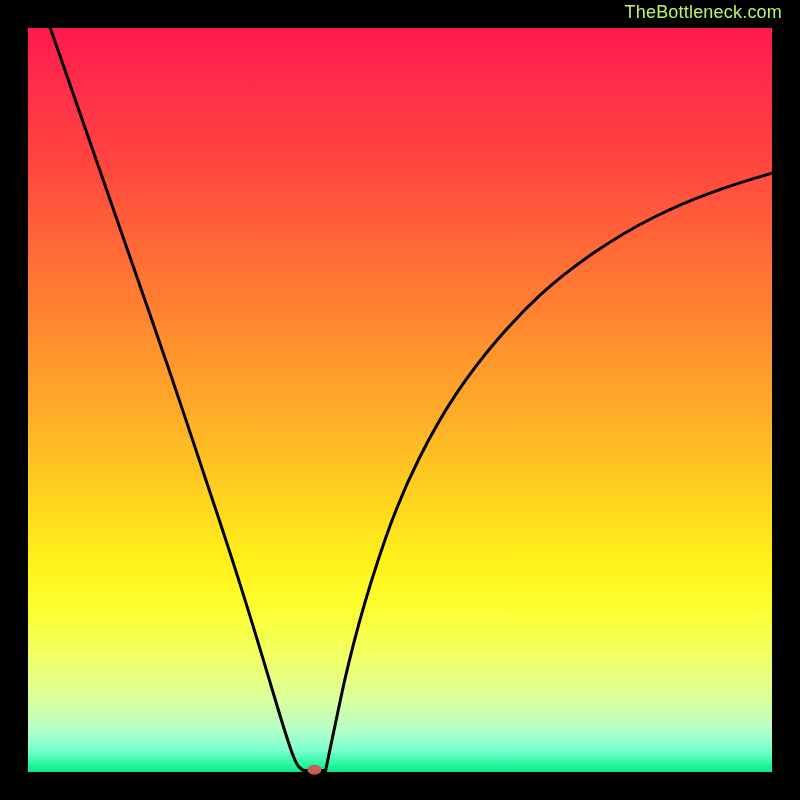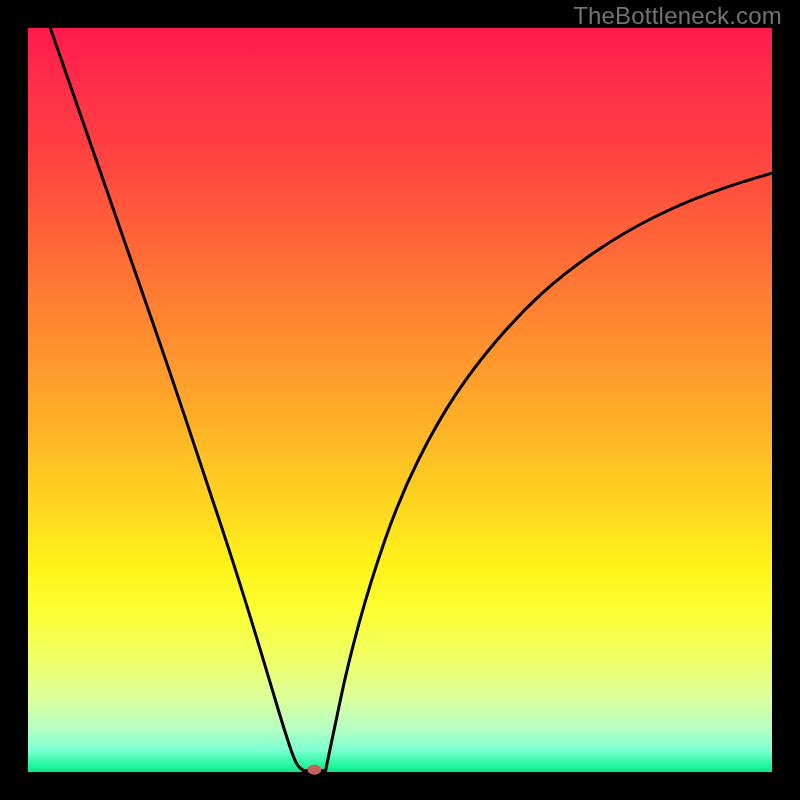--- a/index.html
+++ b/index.html
@@ -8,23 +8,23 @@
     position: relative;
     width: 800px;
     height: 800px;
     background: #000;
   }
   .watermark {
     position: absolute;
     top: 2px;
     right: 18px;
     font-family: Arial, Helvetica, sans-serif;
-    font-size: 24px;
+    font-size: 18px;
     font-weight: 400;
-    color: #737373;
+    color: #bef264;
     letter-spacing: 0.2px;
     z-index: 5;
   }
   .plot-area {
     position: absolute;
     left: 28px;
     top: 28px;
     width: 744px;
     height: 744px;
   }

